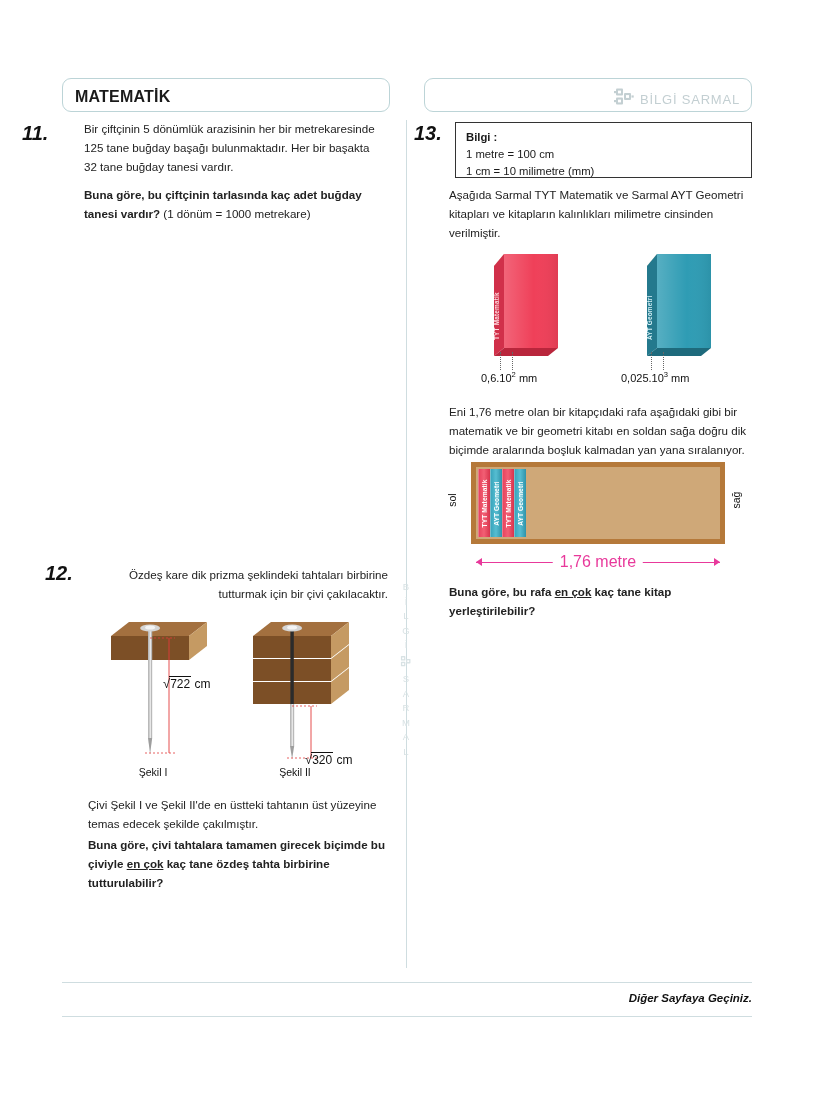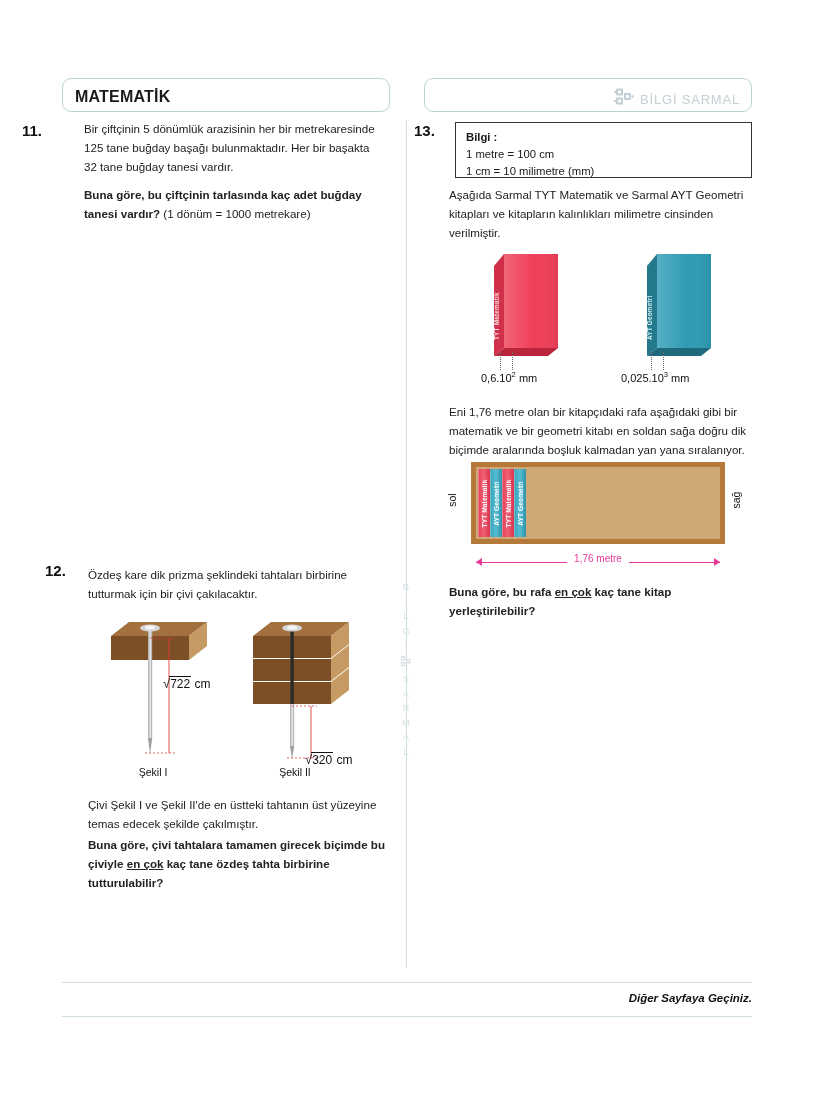--- a/index.html
+++ b/index.html
@@ -75,42 +75,43 @@
     color: #d8e2e4;
     font-size: 9.5px;
     letter-spacing: 0;
     user-select: none;
   }
   #watermark span { display: block; line-height: 1; }
 
   
   .qnum {
     position: absolute;
-    font-size: 15px;
+    font-size: 20px;
     font-weight: bold;
     color: #111;
+    font-style: italic;
   }
   #q11-num { left: 22px;  top: 122px; }
   #q12-num { left: 45px;  top: 562px; }
   #q13-num { left: 414px; top: 122px; }
 
   
   .qtext {
     position: absolute;
     font-size: 11.6px;
     line-height: 1.62;
     color: #222;
   }
   .bold { font-weight: bold; }
   .u { text-decoration: underline; }
 
   #q11-p1 { left: 84px; top: 120px; width: 300px; }
   #q11-p2 { left: 84px; top: 186px; width: 300px; }
 
-  #q12-p1 { left: 88px; top: 566px; width: 300px; }
+  #q12-p1 { left: 88px; top: 566px; width: 300px; text-align: right; }
   #q12-p2 { left: 88px; top: 796px; width: 300px; }
   #q12-p3 { left: 88px; top: 836px; width: 300px; }
 
   #q13-p1 { left: 449px; top: 186px; width: 300px; }
   #q13-p2 { left: 449px; top: 403px; width: 305px; }
   #q13-p3 { left: 449px; top: 583px; width: 300px; }
 
   
   #bilgi-box {
     position: absolute;
@@ -208,21 +209,21 @@
     border-bottom: 4px solid transparent;
   }
   #dim-line .arrow-l { left: 0;  border-right: 6px solid #e8399b; }
   #dim-line .arrow-r { right: 0; border-left: 6px solid #e8399b; }
   #dim-label {
     position: absolute;
     left: 50%; top: -3px;
     transform: translateX(-50%);
     background: #fff;
     padding: 0 7px;
-    font-size: 10px;
+    font-size: 16px;
     color: #e8399b;
     white-space: nowrap;
   }
 
   
   .fig-caption {
     position: absolute;
     font-size: 10.5px;
     color: #111;
     text-align: center;

